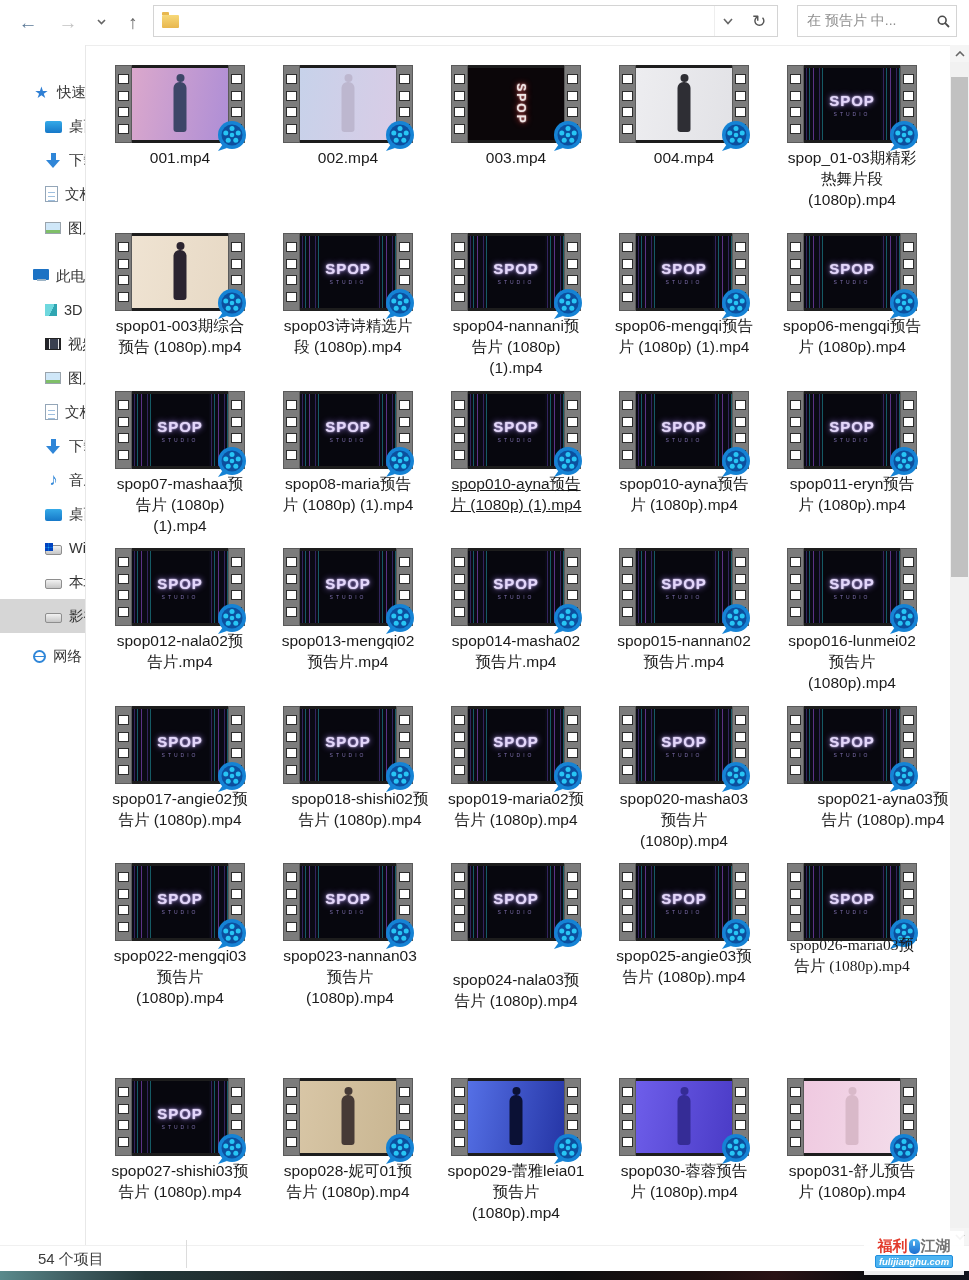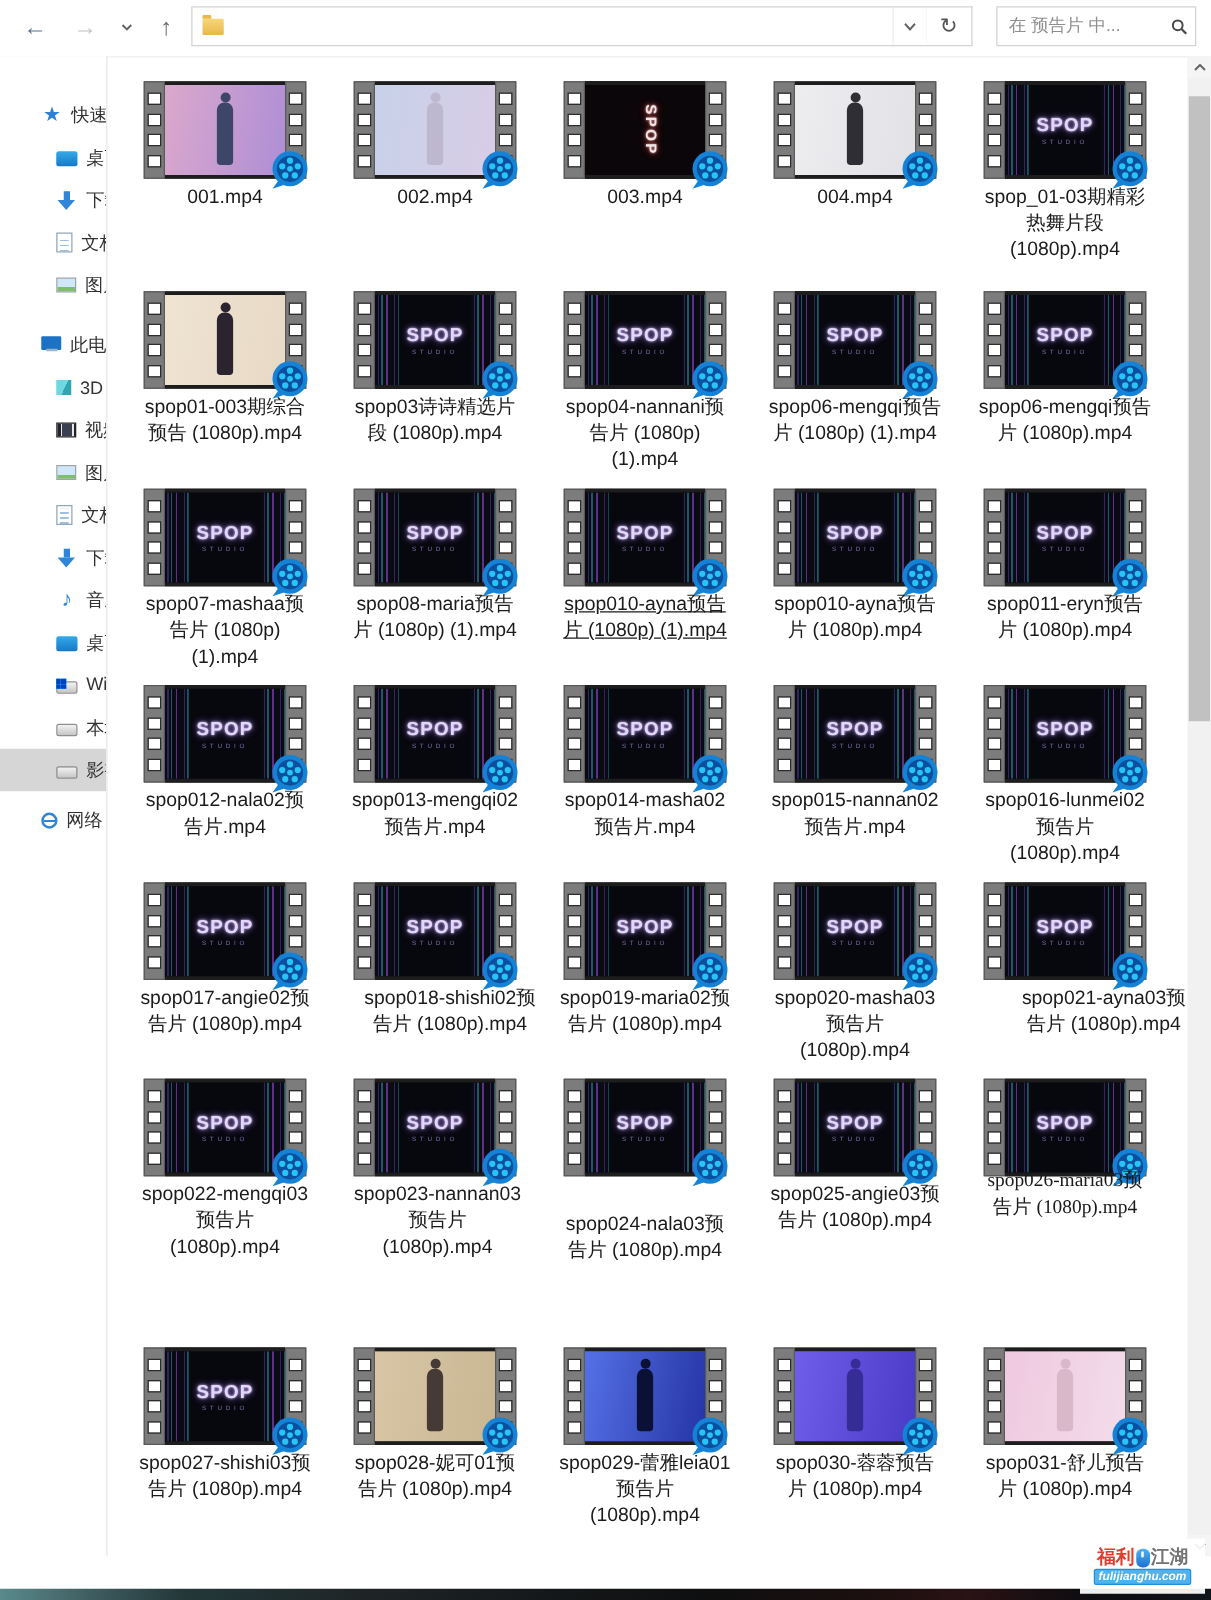--- a/index.html
+++ b/index.html
@@ -1435,20 +1435,24 @@
         </svg>
     </div>
     <div class="scroll-thumb"></div>
     <div class="scroll-btn" style="top:1183px;">
       <svg width="10" height="6" viewBox="0 0 10 6">
           <path class="chev" d="M1 1 L5 5 L9 1"></path>
         </svg>
     </div>
   </div>
 
+  <div class="statusbar">
+    <div class="statuscount">54 个项目</div>
+    <div class="statusdiv"></div>
+  </div>
 
   <div class="bottomstrip"></div>
 
   <div class="watermark">
     <div class="wm-line1">
       <span class="wm-red">福利</span>
       <span class="wm-mouse"></span>
       <span class="wm-blue">江湖</span>
     </div>
     <div class="wm-site">fulijianghu.com</div>

